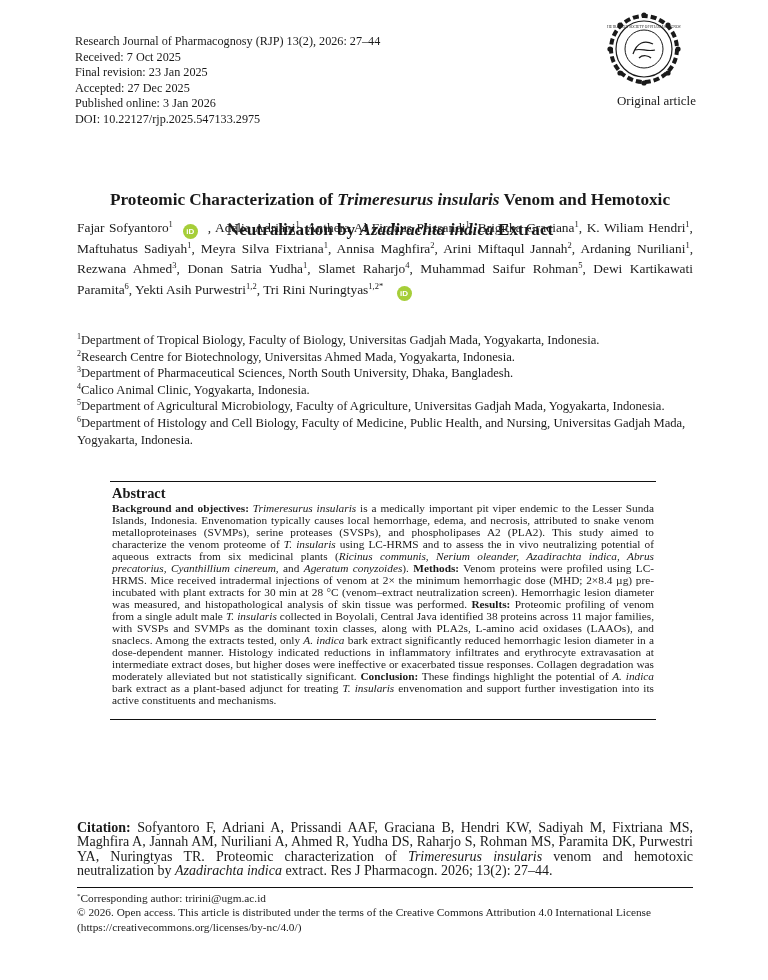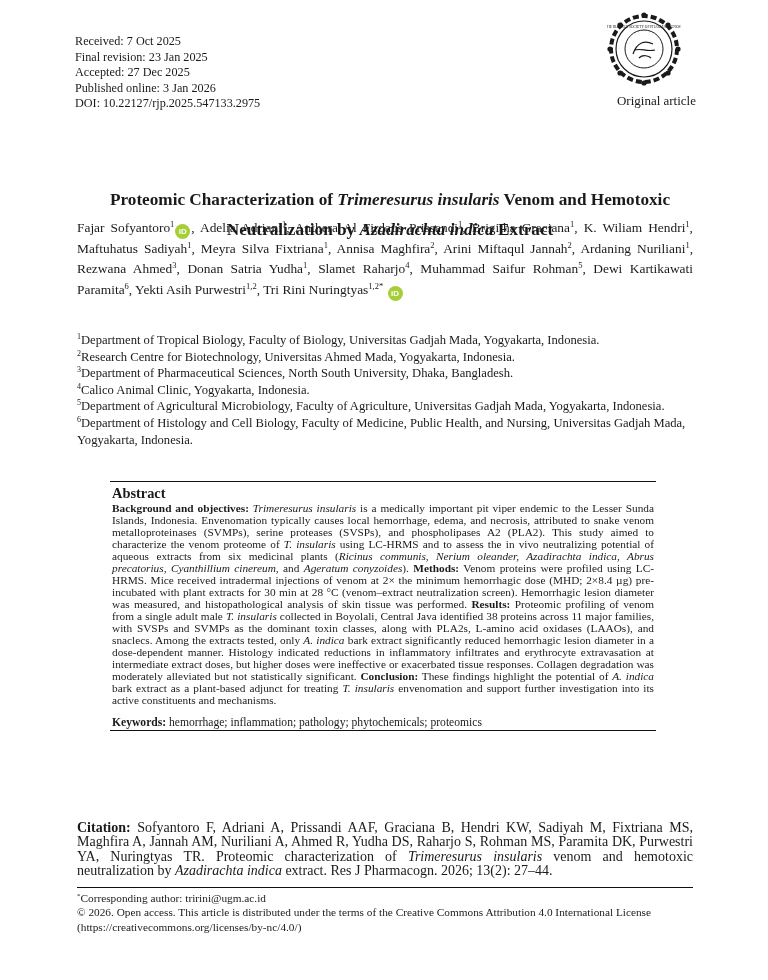--- a/index.html
+++ b/index.html
@@ -37,35 +37,35 @@
   
   .authors {
     position: absolute; left: 77px; top: 218px; width: 616px;
     font-size: 13.4px; line-height: 20.4px; text-align: justify;
   }
   .authors sup { font-size: 8.5px; vertical-align: 5px; line-height: 0; }
   .orcid {
     display: inline-block; width: 15px; height: 15px; border-radius: 50%;
     background: #a6ce39; color: #fff; font-family: "Liberation Sans", sans-serif;
     font-size: 8px; font-weight: bold; text-align: center; line-height: 15px;
-    vertical-align: -2px; margin: 0 1px;
+    vertical-align: -2px; margin: 0 10px;
   }
 
   
   .affiliations {
     position: absolute; left: 77px; top: 332px; width: 620px;
     font-size: 12.6px; line-height: 16.6px;
   }
   .affiliations sup { font-size: 8px; vertical-align: 5px; line-height: 0; }
 
   
   .abstract-box {
     position: absolute; left: 110px; top: 481px; width: 546px;
     border-top: 1.6px solid #111; border-bottom: 1.6px solid #111;
-    padding-top: 3px; padding-bottom: 0;
+    padding-top: 3px; padding-bottom: 13px;
   }
   .abstract-heading { font-weight: bold; font-size: 14.4px; line-height: 17px; margin-left: 2px; }
   .abstract-text {
     font-size: 11.3px; line-height: 12px; text-align: justify; padding: 0 2px;
   }
   .abstract-text b { font-weight: bold; }
   .keywords { font-size: 11.6px; margin-top: 10px; line-height: 14px; padding-left: 2px; }
 
   .citation {
     position: absolute; left: 77px; top: 821px; width: 616px;
@@ -79,20 +79,21 @@
     font-size: 11.3px; line-height: 14.4px;
   }
   .footnotes sup { font-size: 7px; vertical-align: 4px; line-height: 0; }
 </style>
 </head>
 <body>
 
 <div class="page">
 
   <div class="journal-meta">
+    <div>Research Journal of Pharmacognosy (RJP) 13(2), 2026: 27–44</div>
     <div>Received: 7 Oct 2025</div>
     <div>Final revision: 23 Jan 2025</div>
     <div>Accepted: 27 Dec 2025</div>
     <div>Published online: 3 Jan 2026</div>
     <div>DOI: 10.22127/rjp.2025.547133.2975</div>
   </div>
 
   <div class="logo-block">
     <div class="logo">
       <svg width="74" height="74" viewBox="0 0 74 74">
@@ -146,21 +147,20 @@
     <div><sup>2</sup><span>Research Centre for Biotechnology, Universitas Ahmed Mada, Yogyakarta, Indonesia.</span></div>
     <div><sup>3</sup><span>Department of Pharmaceutical Sciences, North South University, Dhaka, Bangladesh.</span></div>
     <div><sup>4</sup><span>Calico Animal Clinic, Yogyakarta, Indonesia.</span></div>
     <div><sup>5</sup><span>Department of Agricultural Microbiology, Faculty of Agriculture, Universitas Gadjah Mada, Yogyakarta, Indonesia.</span></div>
     <div><sup>6</sup><span>Department of Histology and Cell Biology, Faculty of Medicine, Public Health, and Nursing, Universitas Gadjah Mada, Yogyakarta, Indonesia.</span></div>
   </div>
 
   <div class="abstract-box">
     <div class="abstract-heading">Abstract</div>
     <p class="abstract-text"><b>Background and objectives:</b> <i>Trimeresurus insularis</i><span> is a medically important pit viper endemic to the Lesser Sunda Islands, Indonesia. Envenomation typically causes local hemorrhage, edema, and necrosis, attributed to snake venom metalloproteinases (SVMPs), serine proteases (SVSPs), and phospholipases A2 (PLA2). This study aimed to characterize the venom proteome of </span><i>T. insularis</i><span> using LC-HRMS and to assess the in vivo neutralizing potential of aqueous extracts from six medicinal plants (</span><i>Ricinus communis, Nerium oleander, Azadirachta indica, Abrus precatorius, Cyanthillium cinereum,</i><span> and </span><i>Ageratum conyzoides</i><span>).</span> <b>Methods:</b><span> Venom proteins were profiled using LC-HRMS. Mice received intradermal injections of venom at 2× the minimum hemorrhagic dose (MHD; 2×8.4 µg) pre-incubated with plant extracts for 30 min at 28 °C (venom–extract neutralization screen). Hemorrhagic lesion diameter was measured, and histopathological analysis of skin tissue was performed.</span> <b>Results:</b><span> Proteomic profiling of venom from a single adult male </span><i>T. insularis</i><span> collected in Boyolali, Central Java identified 38 proteins across 11 major families, with SVSPs and SVMPs as the dominant toxin classes, along with PLA2s, L-amino acid oxidases (LAAOs), and snaclecs. Among the extracts tested, only </span><i>A. indica</i><span> bark extract significantly reduced hemorrhagic lesion diameter in a dose-dependent manner. Histology indicated reductions in inflammatory infiltrates and erythrocyte extravasation at intermediate extract doses, but higher doses were ineffective or exacerbated tissue responses. Collagen degradation was moderately alleviated but not statistically significant.</span> <b>Conclusion:</b><span> These findings highlight the potential of </span><i>A. indica</i><span> bark extract as a plant-based adjunct for treating </span><i>T. insularis</i><span> envenomation and support further investigation into its active constituents and mechanisms.</span></p>
-    <div class="keywords"><b>Keywords:</b><span> hemorrhage; inflammation; pathology; phytochemicals; proteomics</span></div>
   </div>
 
   <p class="citation"><b>Citation:</b><span> Sofyantoro F, Adriani A, Prissandi AAF, Graciana B, Hendri KW, Sadiyah M, Fixtriana MS, Maghfira A, Jannah AM, Nuriliani A, Ahmed R, Yudha DS, Raharjo S, Rohman MS, Paramita DK, Purwestri YA, Nuringtyas TR. Proteomic characterization of </span><i>Trimeresurus insularis</i><span> venom and hemotoxic neutralization by </span><i>Azadirachta indica</i><span> extract. Res J Pharmacogn. 2026; 13(2): 27–44.</span></p>
 
   <div class="footnote-rule"></div>
 
   <div class="footnotes">
     <div><sup>*</sup><span>Corresponding author: tririni@ugm.ac.id</span></div>
     <div>© 2026. Open access.  This article is distributed under the terms of the Creative Commons Attribution 4.0 International License (https://creativecommons.org/licenses/by-nc/4.0/)</div>
   </div>

